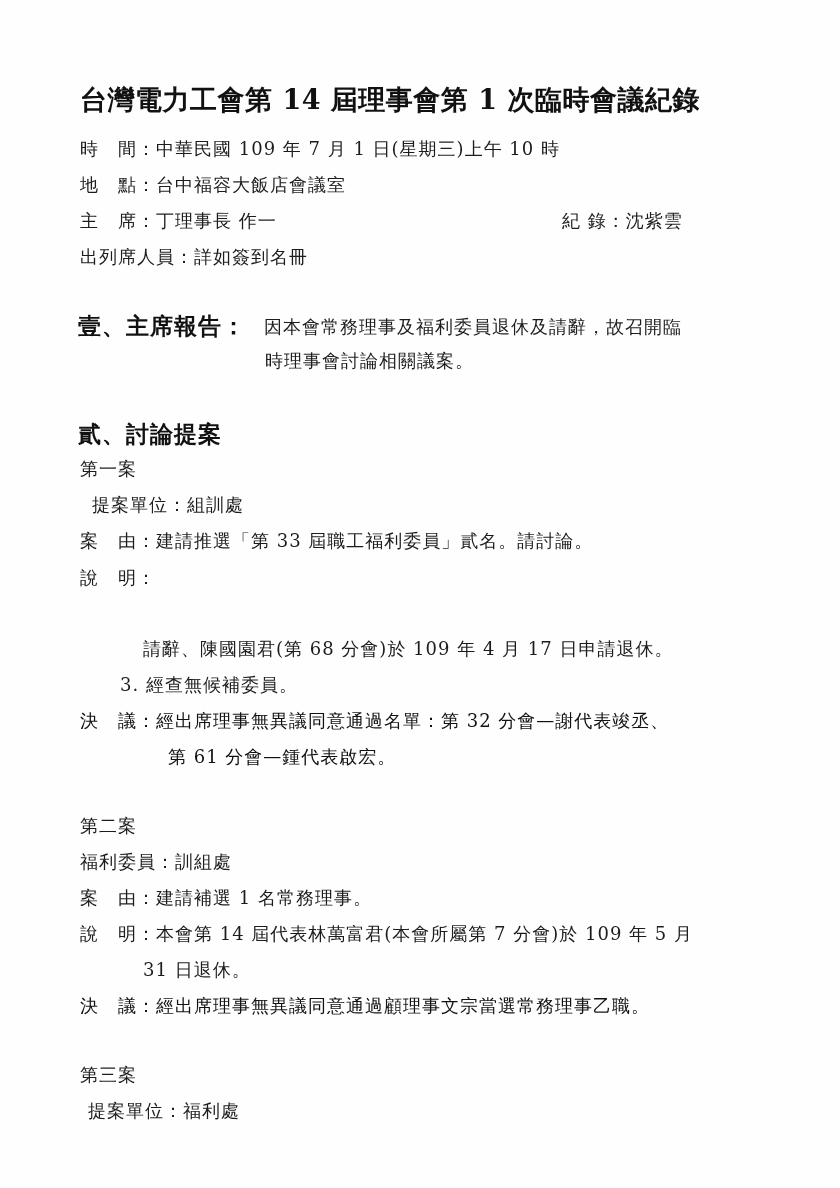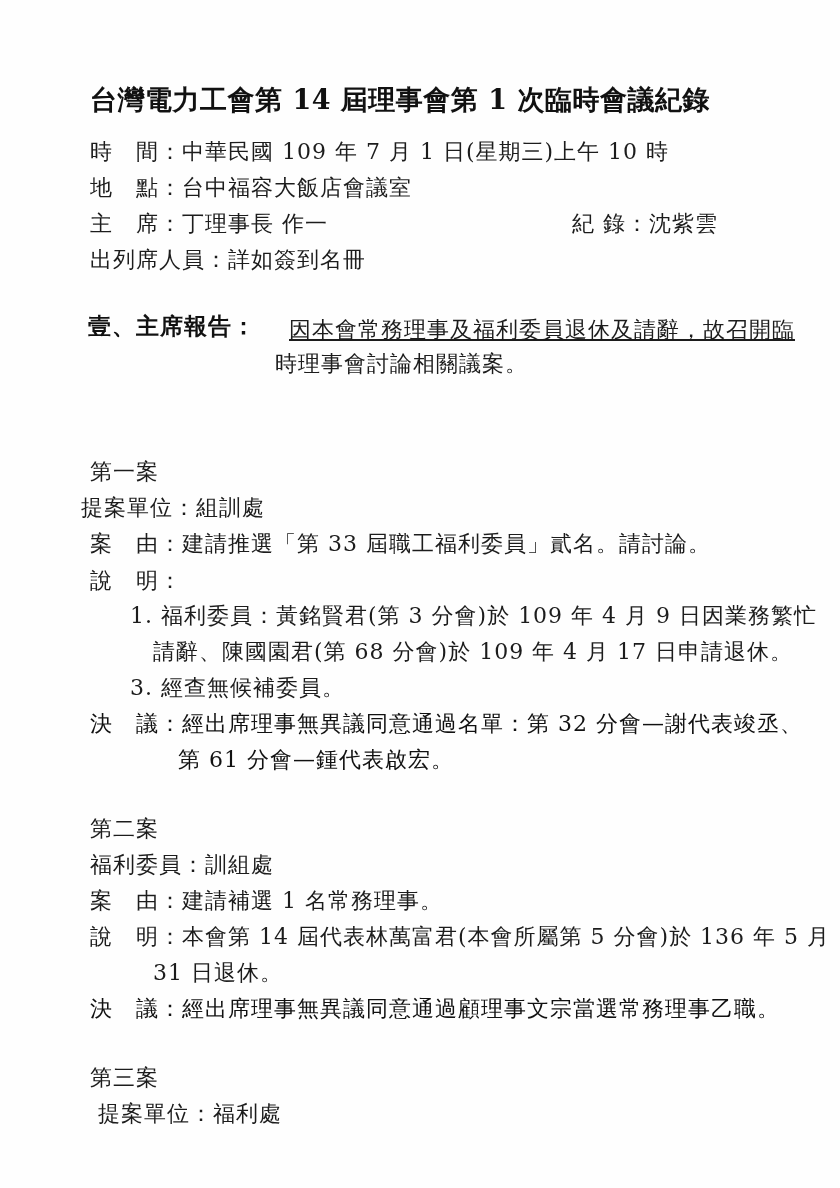--- a/index.html
+++ b/index.html
@@ -1,21 +1,21 @@
 <!DOCTYPE html>
 <html><head>
 <meta charset="utf-8">
 <style>
   html, body { margin: 0; padding: 0; background: #ffffff; }
   body { width: 840px; height: 1188px; position: relative; overflow: hidden;
          font-family: "DejaVu Serif", "Liberation Serif", serif; color: #1a1a1a; }
   .page { position: absolute; left: 0; top: 0; width: 840px; height: 1188px; background: #fefefe; }
-  .abs { position: absolute; white-space: nowrap; margin-left: 10px; }
+  .abs { position: absolute; white-space: nowrap; }
   .title { left: 80px; top: 82px; font-size: 27px; font-weight: bold; letter-spacing: 0.5px; color: #111; }
-  .line { font-size: 22px; letter-spacing: 1px; color: #1c1c1c; }
+  .line { font-size: 18px; letter-spacing: 1px; color: #1c1c1c; }
   .h2 { font-size: 23px; font-weight: bold; color: #111; letter-spacing: 1px; }
   .bold { font-weight: normal; color: #111; }
 </style>
 </head>
 <body>
 
 <div class="page">
 
   <div class="abs title">台灣電力工會第 14 屆理事會第 1 次臨時會議紀錄</div>
 
@@ -29,41 +29,41 @@
     <span>主　席：</span><span>丁理事長 作一</span>
   </div>
   <div class="abs line" style="left:562px; top:209px;">
     <span>紀 錄：</span><span>沈紫雲</span>
   </div>
   <div class="abs h2" style="left:78px; top:311px;">壹、主席報告：</div>
 
   <div class="abs line" style="left:80px; top:245px;">
     <span>出列席人員：</span><span>詳如簽到名冊</span>
   </div>
-  <div class="abs line" style="left:279px; top:315px;text-decoration:underline;">因本會常務理事及福利委員退休及請辭，故召開臨</div>
+  <div class="abs line" style="left:264px; top:315px;">因本會常務理事及福利委員退休及請辭，故召開臨</div>
   <div class="abs line" style="left:265px; top:349px;">時理事會討論相關議案。</div>
 
+  <div class="abs h2" style="left:78px; top:419px;">貳、討論提案</div>
 
   <div class="abs line" style="left:80px; top:457px;">第一案</div>
-  <div class="abs line" style="left:71px; top:493px;">提案單位：組訓處</div>
+  <div class="abs line" style="left:92px; top:493px;">提案單位：組訓處</div>
   <div class="abs line" style="left:80px; top:529px;">案　由：建請推選「第 33 屆職工福利委員」貳名。請討論。</div>
   <div class="abs line" style="left:80px; top:566px;">說　明：</div>
-  <div class="abs line" style="left:120px; top:601px;">1. 福利委員：黃銘賢君(第 3 分會)於 109 年 4 月 9 日因業務繁忙</div>
   <div class="abs line" style="left:143px; top:637px;text-align:right;">請辭、陳國園君(第 68 分會)於 109 年 4 月 17 日申請退休。</div>
   <div class="abs line" style="left:120px; top:673px;">3. 經查無候補委員。</div>
   <div class="abs line bold" style="left:80px; top:709px;">
     <span>決　議：</span><span>經出席理事無異議同意通過名單：第 32 分會—謝代表竣丞、</span>
   </div>
   <div class="abs line bold" style="left:168px; top:745px;">第 61 分會—鍾代表啟宏。</div>
 
   <div class="abs line" style="left:80px; top:814px;">第二案</div>
   <div class="abs line" style="left:80px; top:850px;">福利委員：訓組處</div>
   <div class="abs line" style="left:80px; top:886px;">案　由：建請補選 1 名常務理事。</div>
   <div class="abs line" style="left:80px; top:922px;">
-    <span>說　明：</span><span>本會第 14 屆代表林萬富君(本會所屬第 5 分會)於 136 年 5 月</span>
+    <span>說　明：</span><span>本會第 14 屆代表林萬富君(本會所屬第 7 分會)於 109 年 5 月</span>
   </div>
   <div class="abs line" style="left:143px; top:958px;">31 日退休。</div>
   <div class="abs line bold" style="left:80px; top:994px;">
     <span>決　議：</span><span>經出席理事無異議同意通過顧理事文宗當選常務理事乙職。</span>
   </div>
 
   <div class="abs line" style="left:80px; top:1063px;">第三案</div>
   <div class="abs line" style="left:88px; top:1099px;">提案單位：福利處</div>
 
 </div>

